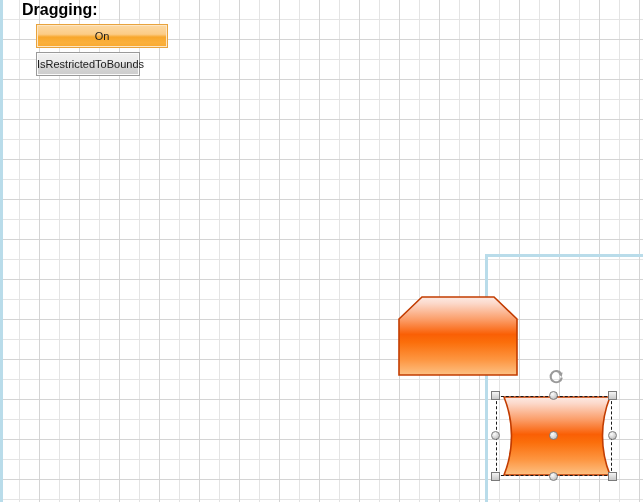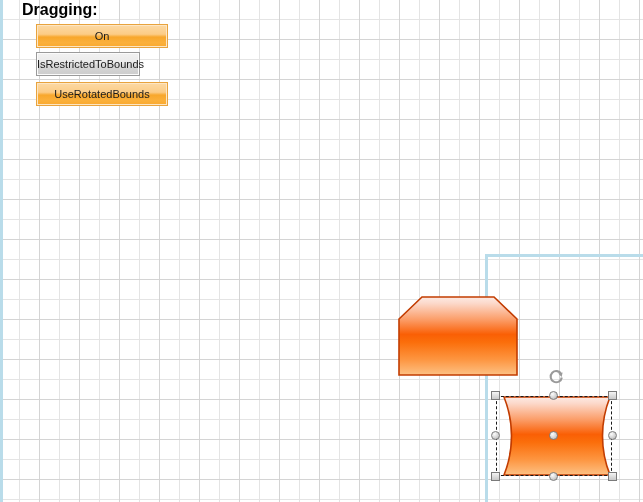--- a/index.html
+++ b/index.html
@@ -194,21 +194,20 @@
   <div class="guide" id="guide-left"></div>
   <div class="guide" id="guide-bounds-v"></div>
   <div class="guide" id="guide-bounds-h"></div>
 
   <div id="title">Dragging:</div>
 
   <div class="tool-btn on" id="btn-on">On</div>
 
   <div class="tool-btn off" id="btn-restricted">IsRestrictedToBounds</div>
 
-  <div class="tool-btn on" id="btn-rotated">UseRotatedBounds</div>
 
   <div class="shape" id="shape-hexagon">
     <svg width="120" height="80" viewBox="0 0 120 80">
       <defs>
         <linearGradient id="gradShape" x1="0" y1="0" x2="0" y2="1">
           <stop offset="0%" stop-color="#fdeae3"></stop>
           <stop offset="8%" stop-color="#fcd9cb"></stop>
           <stop offset="30%" stop-color="#fb9a63"></stop>
           <stop offset="48%" stop-color="#fa5f05"></stop>
           <stop offset="58%" stop-color="#fb6e0b"></stop>

